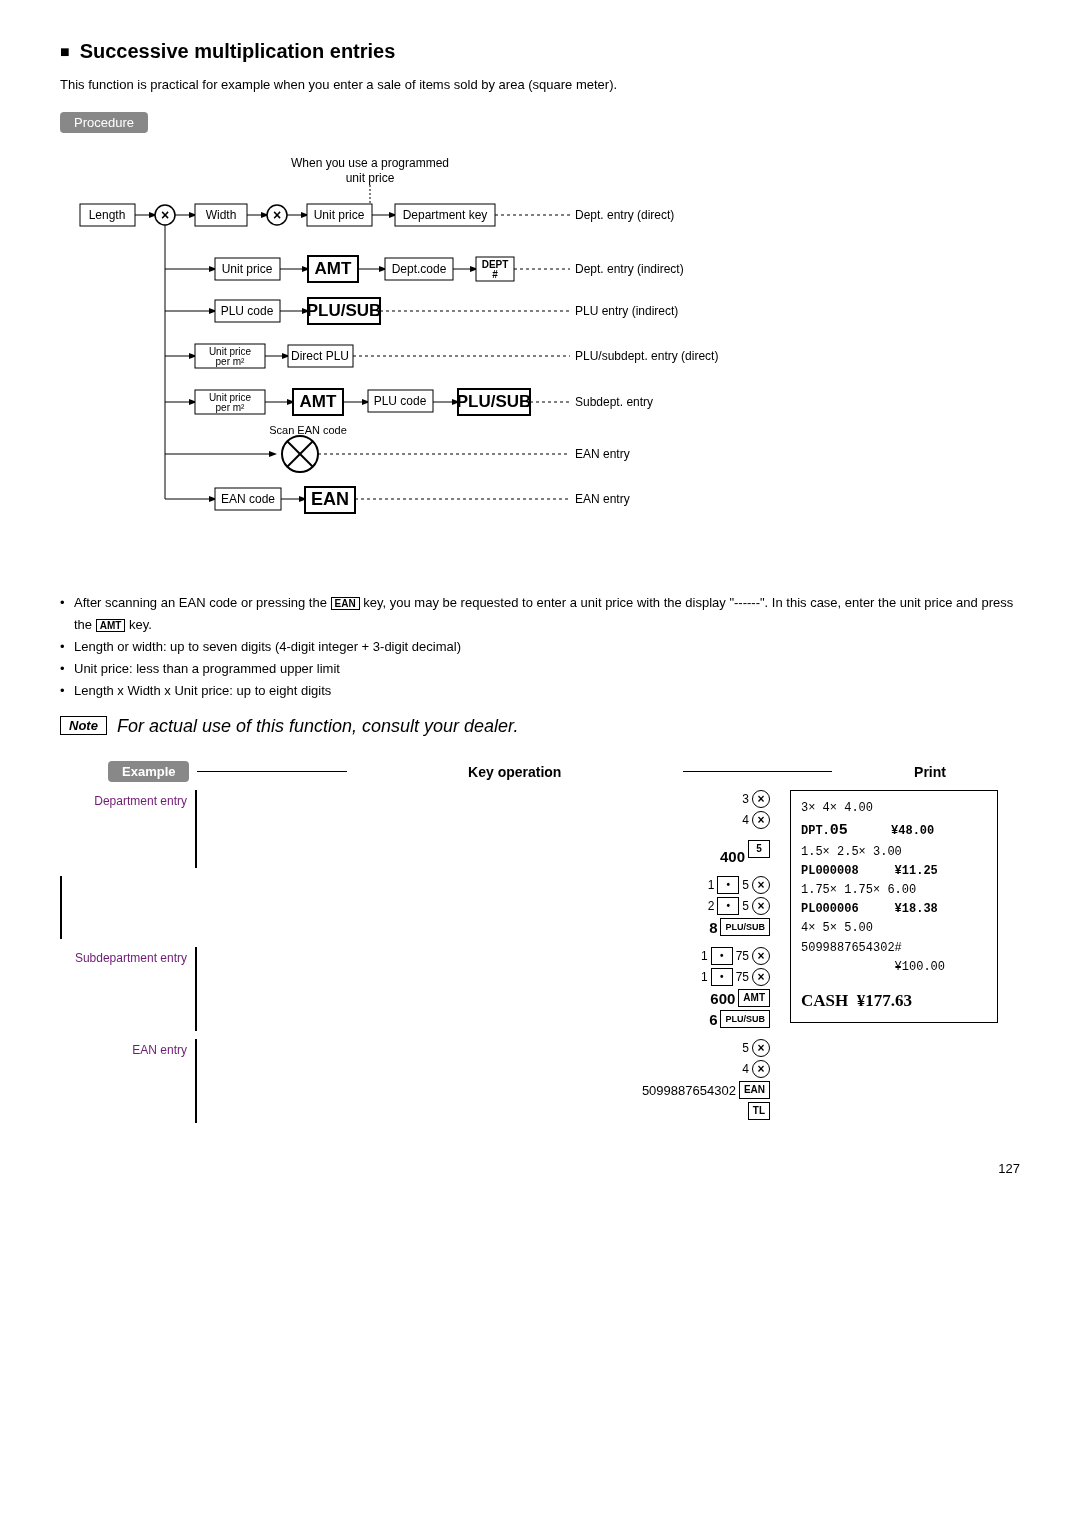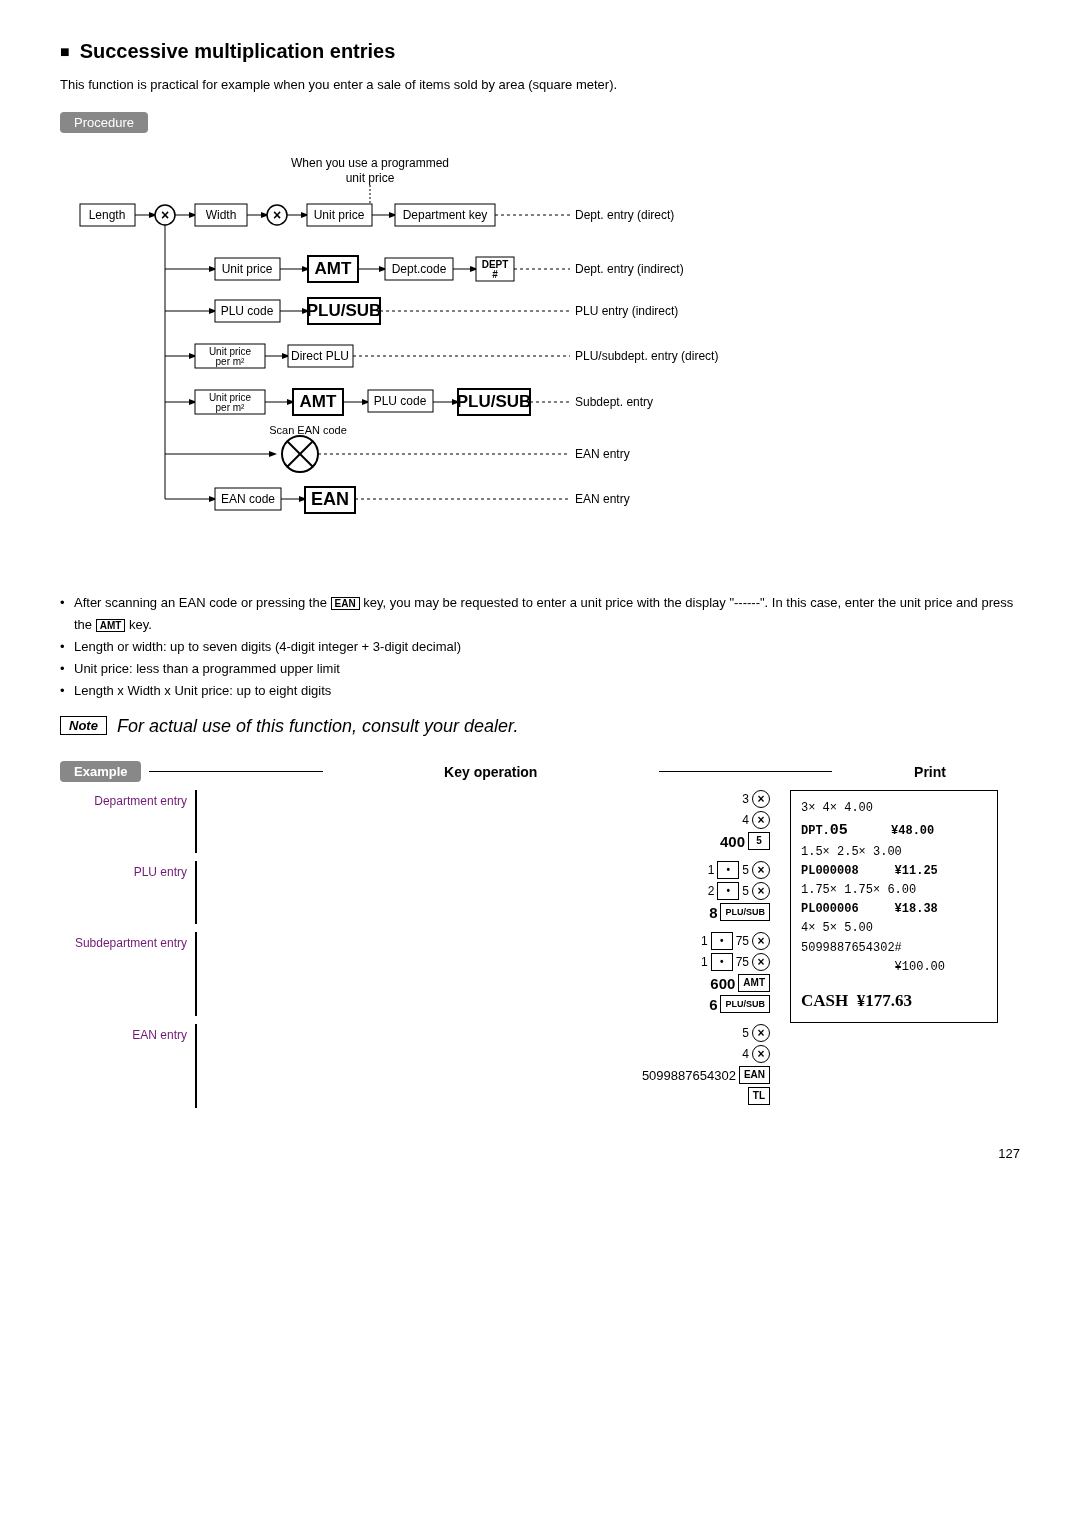--- a/index.html
+++ b/index.html
@@ -334,21 +334,21 @@
   <li>Length x Width x Unit price: up to eight digits</li>
 </ul>
 
 
 <div class="note-row">
   <span class="note-badge">Note</span>
   <span class="note-text">For actual use of this function, consult your dealer.</span>
 </div>
 
 
-<div style="display:flex;align-items:center;gap:0;margin-bottom:8px;">
+<div style="display:flex;align-items:center;gap:0;margin-bottom:8px;margin-left:48px;">
   <span class="example-badge">Example</span>
   <div style="flex:1;border-bottom:1px solid #000;margin:0 8px;"></div>
   <span style="font-weight:bold;font-size:14px;width:320px;text-align:center;">Key operation</span>
   <div style="flex:1;border-bottom:1px solid #000;margin:0 8px;"></div>
   <span style="font-weight:bold;font-size:14px;width:180px;text-align:center;">Print</span>
 </div>
 
 
 <div class="ex-main">
 
@@ -360,28 +360,27 @@
       <div class="ex-keys">
         <div class="key-line">
           <span>3</span>
           <span class="kbc">×</span>
         </div>
         <div class="key-line">
           <span>4</span>
           <span class="kbc">×</span>
         </div>
         <div class="key-line">
-          <span style="font-size:15px;font-weight:bold;">400</span>
+          <span style="font-size:15px;font-weight:bold;margin-top:16px;">400</span>
           <span class="kb">5</span>
         </div>
       </div>
     </div>
 
     <div class="ex-section" style="margin-bottom:8px;">
-      <div class="ex-sect-label">PLU entry</div>
       <div style="border-left:1px solid #000;"></div>
       <div class="ex-keys">
         <div class="key-line">
           <span>1</span>
           <span class="kb">•</span>
           <span>5</span>
           <span class="kbc">×</span>
         </div>
         <div class="key-line">
           <span>2</span>

